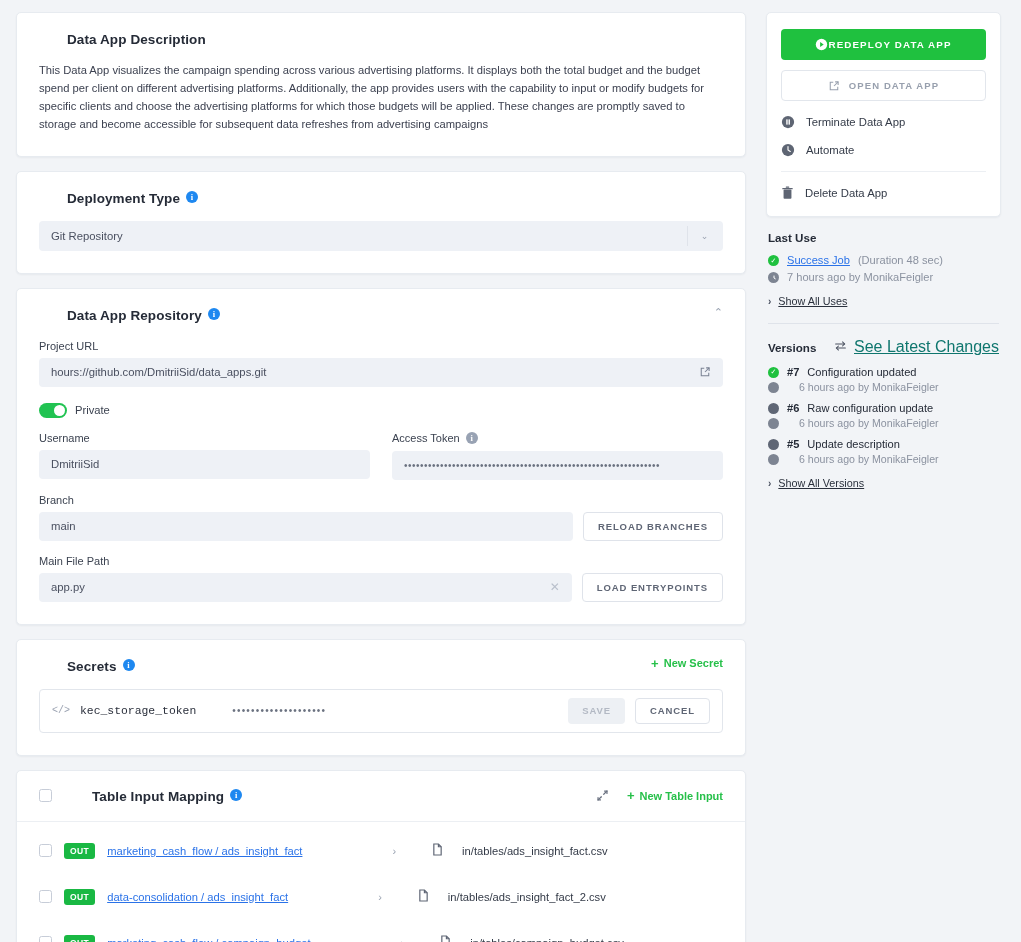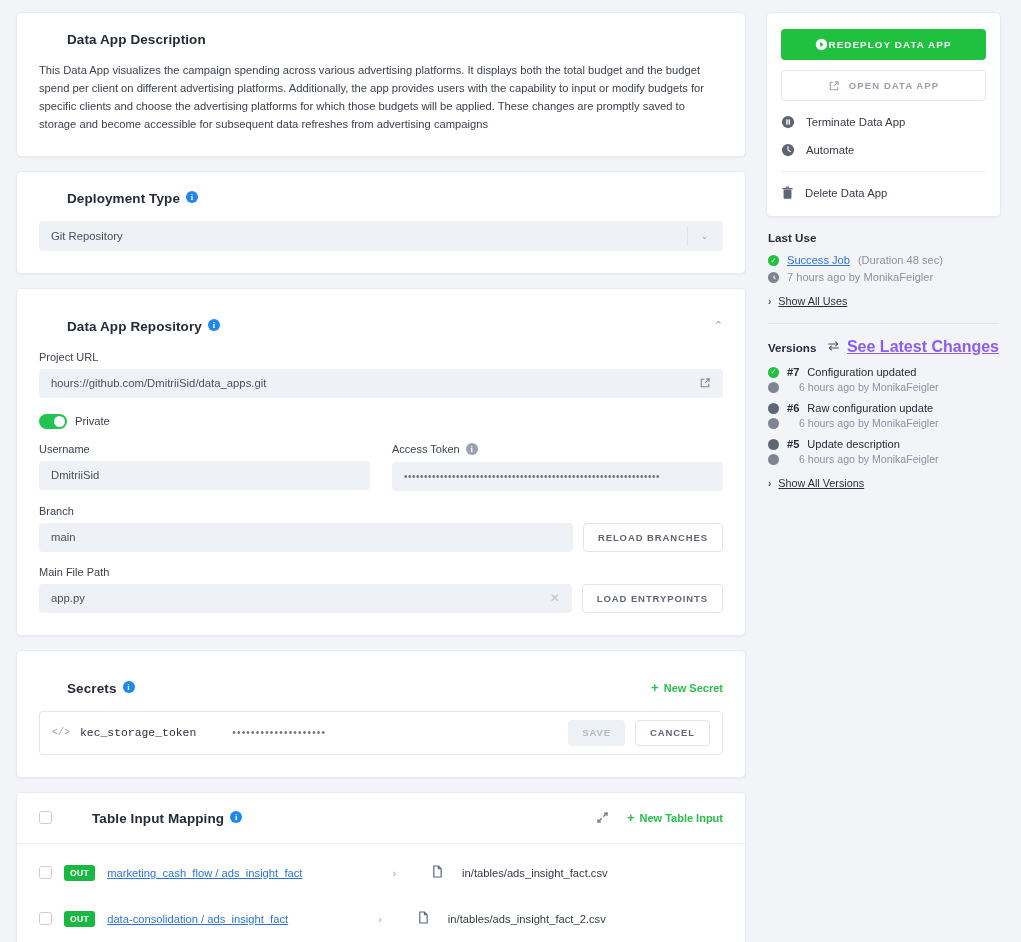--- a/index.html
+++ b/index.html
@@ -50,21 +50,21 @@
   .input-box.with-icon { justify-content: space-between; }
   .dots { letter-spacing: .5px; font-size: 10px; color: #6b7280; word-break: break-all; }
 
   .select-box {
     background: #eef1f6; border-radius: 4px; height: 30px;
     display: flex; align-items: center; justify-content: space-between;
     padding: 0 2px 0 12px; font-size: 11.3px; color: #4a5060;
   }
   .sel-caret { width: 34px; height: 20px; border-left: 1px solid #dfe3ea; display:flex; align-items:center; justify-content:center; color:#9aa2b1; font-size: 9px;}
 
-  .card-header-row { display: flex; align-items: center; justify-content: space-between; margin-top: 11px; }
+  .card-header-row { display: flex; align-items: flex-start; justify-content: space-between; }
 
   .chev-up { color: #9aa3b2; font-size: 11px; cursor: pointer; }
 
   .ext-ic { color: #7b8394; font-size: 11px; display: inline-flex; }
 
   
   .toggle-row { display: flex; align-items: center; gap: 8px; margin: 16px 0 14px 0; }
   .toggle {
     width: 28px; height: 15px; border-radius: 8px; background: #21c352;
     position: relative; flex: 0 0 28px;
@@ -422,21 +422,21 @@
         <span class="side-title" style="margin:0;">Versions</span>
         <span style="display:flex; align-items:center; gap:7px;">
           <span class="swap-ic">
             <svg width="13" height="12" viewBox="0 0 16 14" fill="none" stroke="currentColor" stroke-width="1.3" stroke-linecap="round">
               <path d="M2 4.5h11"></path>
                 <path d="M10.5 2l2.5 2.5-2.5 2.5"></path>
               <path d="M14 9.5H3"></path>
                 <path d="M5.5 7L3 9.5 5.5 12"></path>
             </svg>
           </span>
-          <span class="ul-link" style="color:#8b5cf6;font-weight:bold;">See Latest Changes</span>
+          <span class="ul-link" style="color:#0f766e;">See Latest Changes</span>
         </span>
       </div>
 
       <div class="ver-item">
         <div class="ver-line1">
           <span class="dot-ok">✓</span>
           <span class="ver-num">#7</span>
           <span>Configuration updated</span>
         </div>
         <div class="ver-line2">

